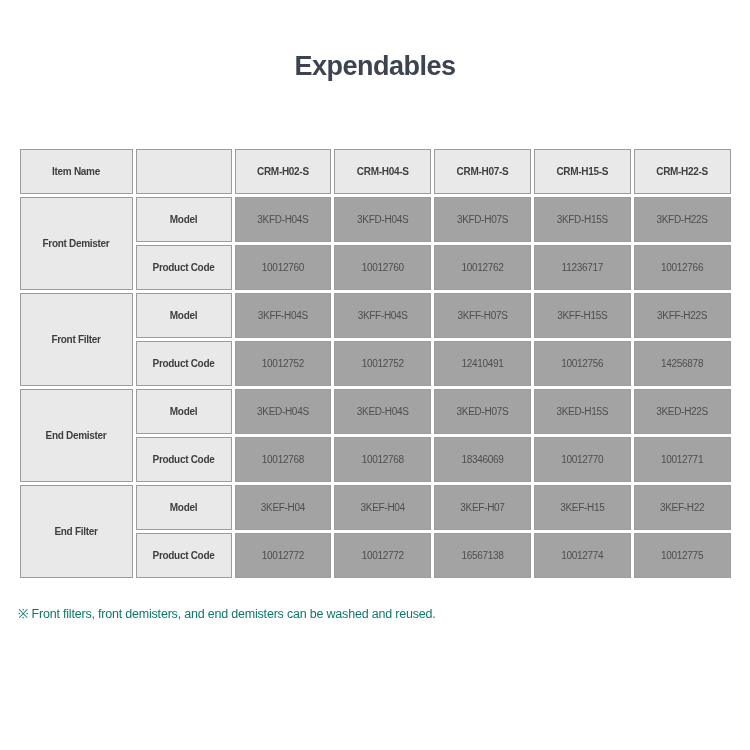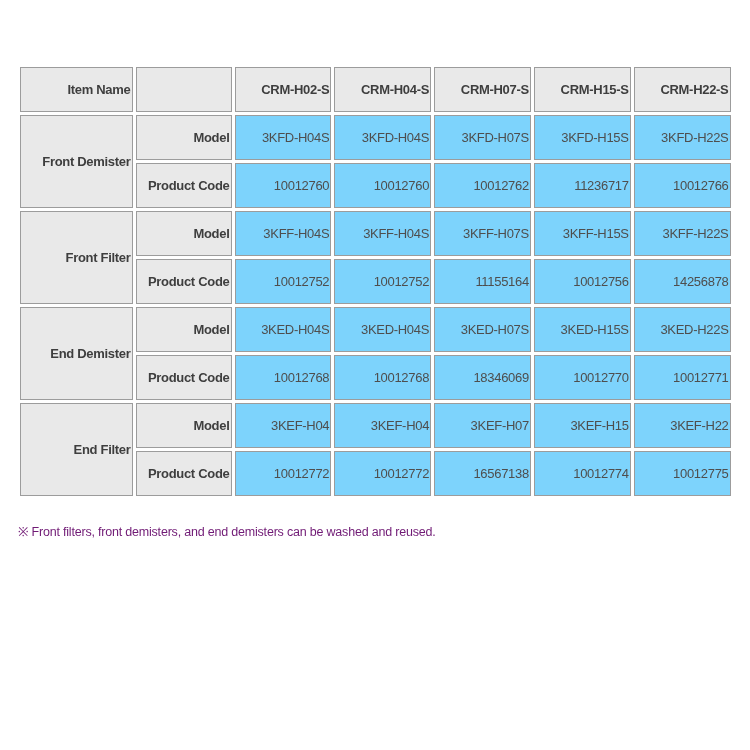--- a/index.html
+++ b/index.html
@@ -24,51 +24,52 @@
   .spec-table {
     margin: 64px auto 0 auto;
     width: 717px;
     table-layout: fixed;
     border-collapse: separate;
     border-spacing: 3px;
   }
   .spec-table th, .spec-table td {
     border: 1px solid #9c9c9c;
     height: 45px;
-    text-align: right;
+    text-align: center;
     vertical-align: middle;
-    font-size: 13px;
+    font-size: 10px;
     letter-spacing: -0.3px;
     overflow: hidden;
     white-space: nowrap;
     margin-top: 43px;
   }
   .spec-table th {
     background: #e9e9e9;
     color: #3e3e3e;
     font-weight: 700;
   }
   .spec-table td {
-    background: #7dd3fc;
+    background: #a3a3a3;
     color: #4e4e4e;
     font-weight: 400;
   }
 
   .footnote {
     margin: 24px 0 0 18px;
     font-size: 12.5px;
-    color: #701a75;
+    color: #0f766e;
     letter-spacing: -0.2px;
   }
 </style>
 </head>
 <body>
 
 <div class="page">
 
+  <h1 class="title">Expendables</h1>
 
   <table class="spec-table">
     <colgroup>
       <col style="width:113px">
       <col style="width:96px">
       <col>
         <col>
         <col>
         <col>
         <col>
@@ -110,21 +111,21 @@
         <td>3KFF-H04S</td>
         <td>3KFF-H04S</td>
         <td>3KFF-H07S</td>
         <td>3KFF-H15S</td>
         <td>3KFF-H22S</td>
       </tr>
       <tr>
         <th>Product Code</th>
         <td>10012752</td>
         <td>10012752</td>
-        <td>11155164</td>
+        <td>12410491</td>
         <td>10012756</td>
         <td>14256878</td>
       </tr>
 
       <tr>
         <th rowspan="2">End Demister</th>
         <th>Model</th>
         <td>3KED-H04S</td>
         <td>3KED-H04S</td>
         <td>3KED-H07S</td>

